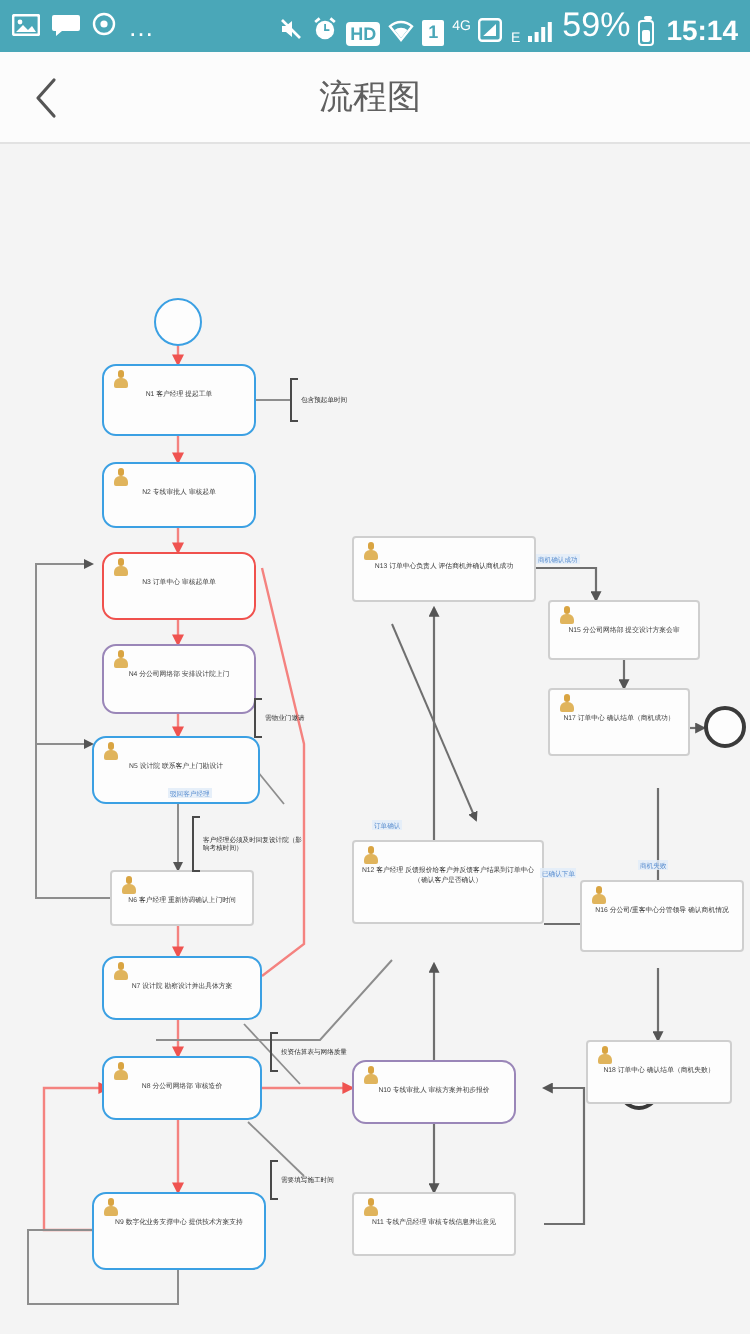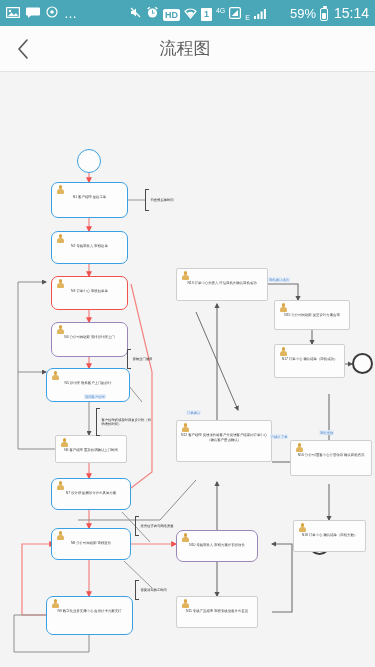--- a/index.html
+++ b/index.html
@@ -26,22 +26,22 @@
     display:inline-block;width:11px;height:13px;background:#fff;color:#4aa7b8;
     font-size:9px;font-weight:bold;text-align:center;line-height:13px;border-radius:1px;
   }
   .sb-sup{ font-size:7px; vertical-align:super; }
   .batt{
     display:inline-block;width:8px;height:13px;border:1.4px solid #fff;border-radius:2px;
     position:relative;
   }
   .batt:after{content:"";position:absolute;top:-3px;left:1.6px;width:4px;height:2px;background:#fff;border-radius:1px;}
   .batt:before{content:"";position:absolute;left:1px;right:1px;bottom:1px;height:55%;background:#fff;border-radius:1px;}
-  .time{ font-size:14px; font-weight:400; margin-left:2px;}
-  .pct{ font-size:13px;margin-left:19px; }
+  .time{ font-size:14px; font-weight:700; margin-left:2px;}
+  .pct{ font-size:17px; }
 
   
   .navbar{
     height:46px; background:#fcfcfc; display:flex; align-items:center;
     position:relative; border-bottom:1px solid #e2e2e2;
   }
   .nav-back{
     width:46px; height:46px; display:flex; align-items:center; justify-content:center;
     cursor:pointer;
   }

